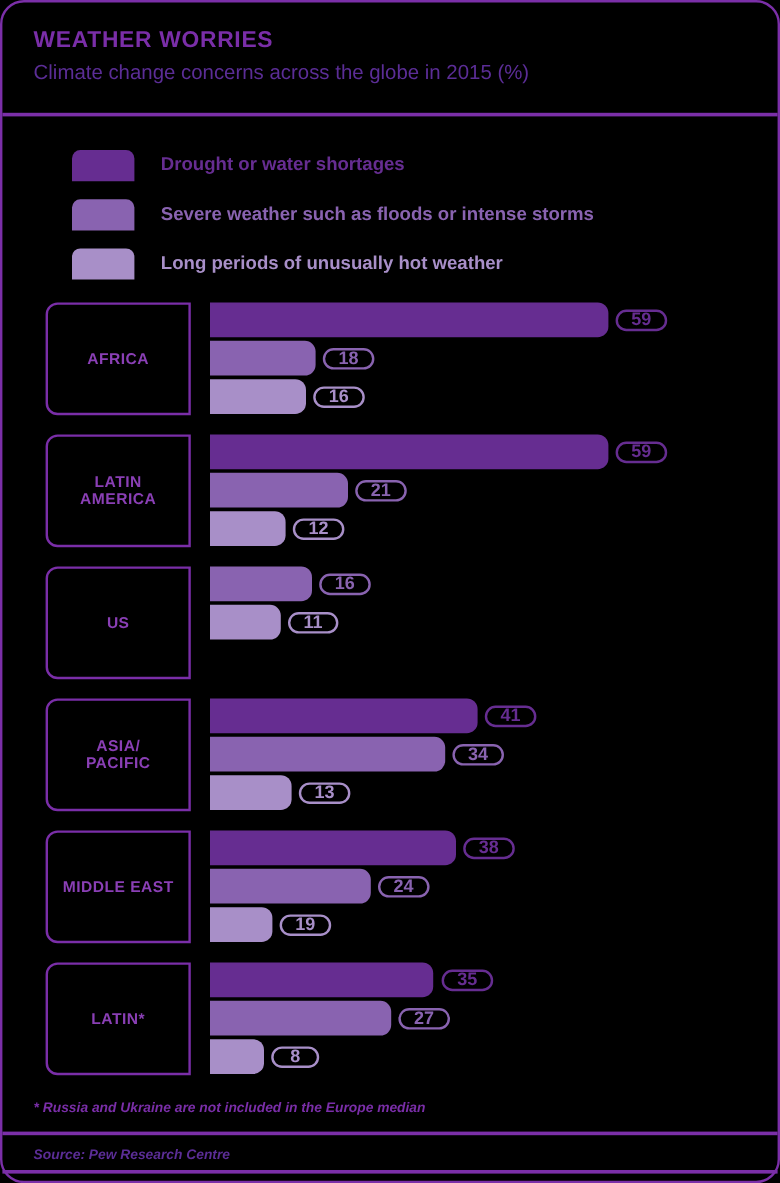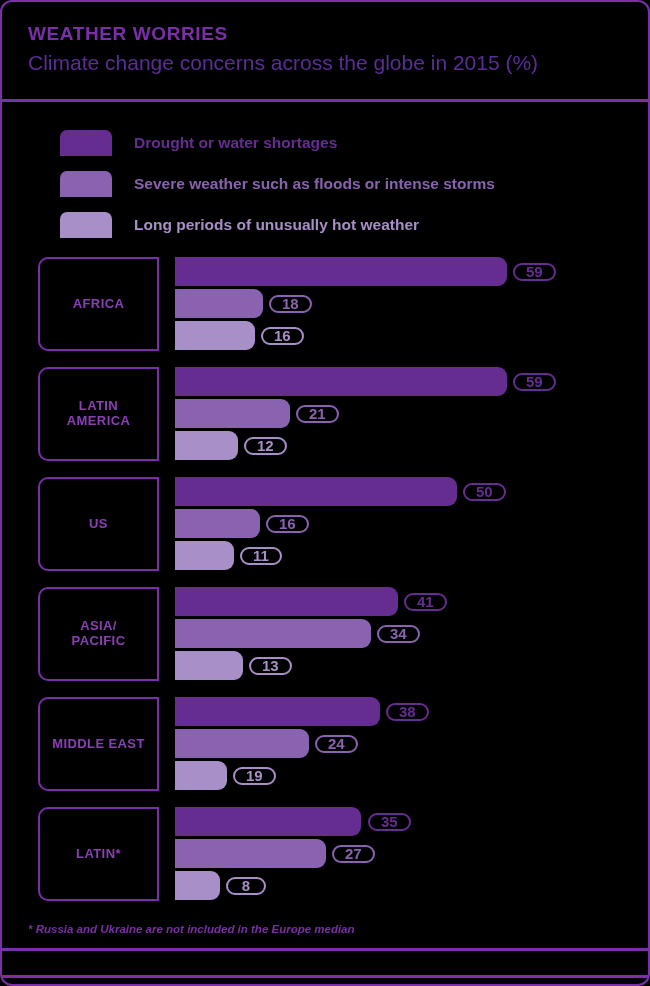--- a/index.html
+++ b/index.html
@@ -14,38 +14,38 @@
     overflow: hidden;
   }
 
   .infographic {
     position: relative;
     box-sizing: border-box;
     width: 650px;
     height: 986px;
     background: #000000;
     border: 2px solid #7B2FA8;
-    border-radius: 12px;
+    border-radius: 20px;
     padding: 0;
   }
 
   
   .header {
     padding: 22px 0 12px 26px;
   }
   .title {
     font-size: 19px;
     font-weight: bold;
     letter-spacing: 0.6px;
     color: #7A2EA8;
     margin: 0 0 6px 0;
     line-height: 1.1;
   }
   .subtitle {
-    font-size: 21px;
+    font-size: 17px;
     color: #5B2D96;
     margin: 0;
     line-height: 1.15;
   }
   .header-rule {
     height: 3px;
     background: #7B2FA8;
     width: 100%;
     margin-top: 12px;
   }
@@ -247,24 +247,20 @@
           </div>
         </div>
       </div>
       <div class="group">
         <div class="group-inner">
           <div class="region-box">
             <div class="region-label">US</div>
           </div>
           <div class="bars">
             <div class="bar-row">
-              <div class="bar" style="width: 282px; background: rgb(102, 45, 145);"></div>
-              <div class="pill" style="color: rgb(102, 45, 145);">50</div>
-            </div>
-            <div class="bar-row">
               <div class="bar" style="width: 85px; background: rgb(137, 99, 176);"></div>
               <div class="pill" style="color: rgb(137, 99, 176);">16</div>
             </div>
             <div class="bar-row">
               <div class="bar" style="width: 59px; background: rgb(168, 143, 200);"></div>
               <div class="pill" style="color: rgb(168, 143, 200);">11</div>
             </div>
           </div>
         </div>
       </div>
@@ -329,15 +325,16 @@
               <div class="bar" style="width: 45px; background: rgb(168, 143, 200);"></div>
               <div class="pill" style="color: rgb(168, 143, 200);">8</div>
             </div>
           </div>
         </div>
       </div>
     </div>
 
   <div class="footnote">* Russia and Ukraine are not included in the Europe median</div>
   <div class="footer-rule"></div>
+  <div class="source">Source: Pew Research Centre</div>
 
   <div class="bottom-rule"></div>
 </div>
 
 </body></html>

